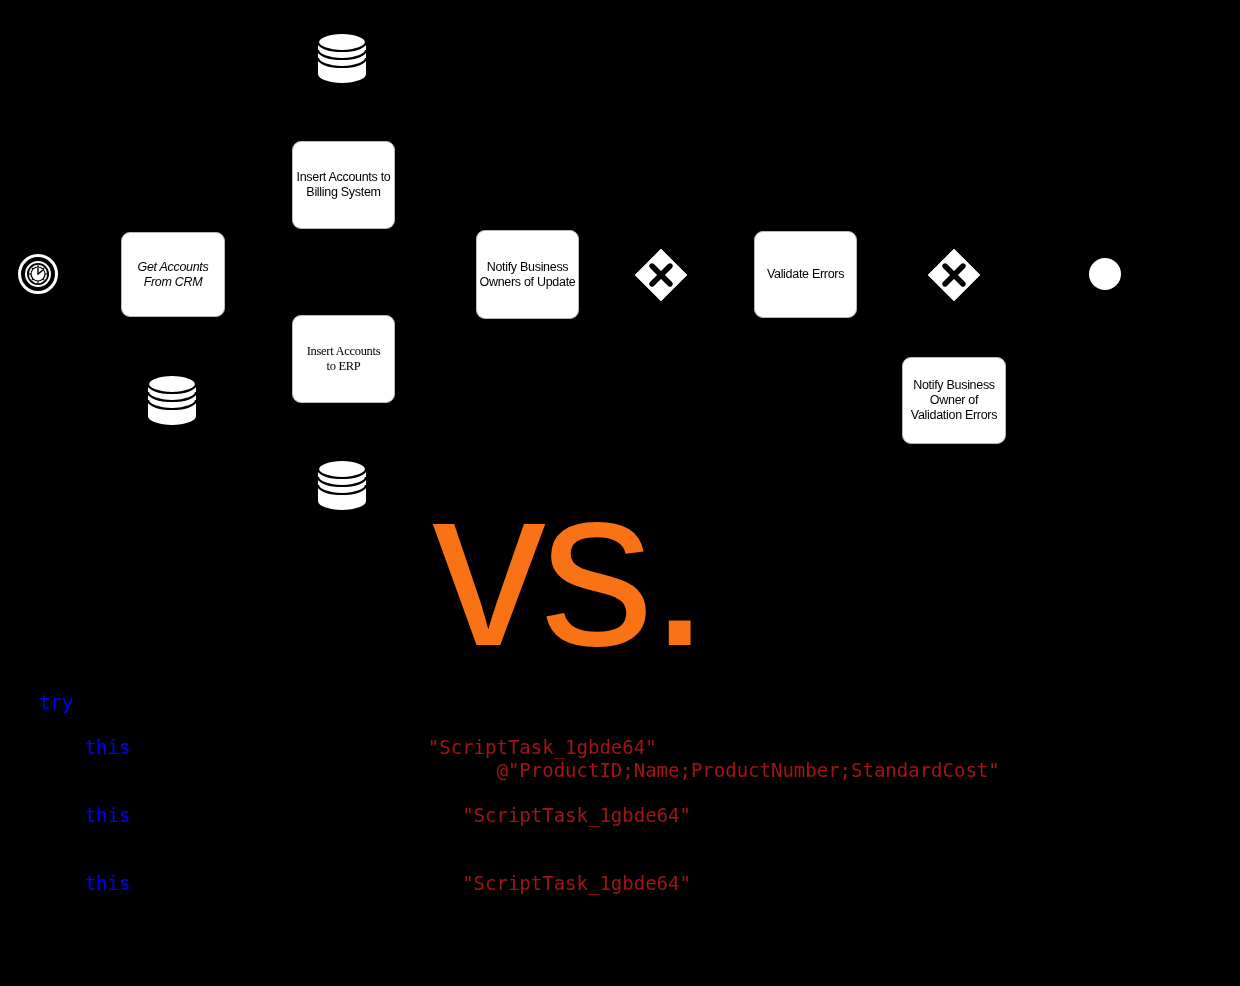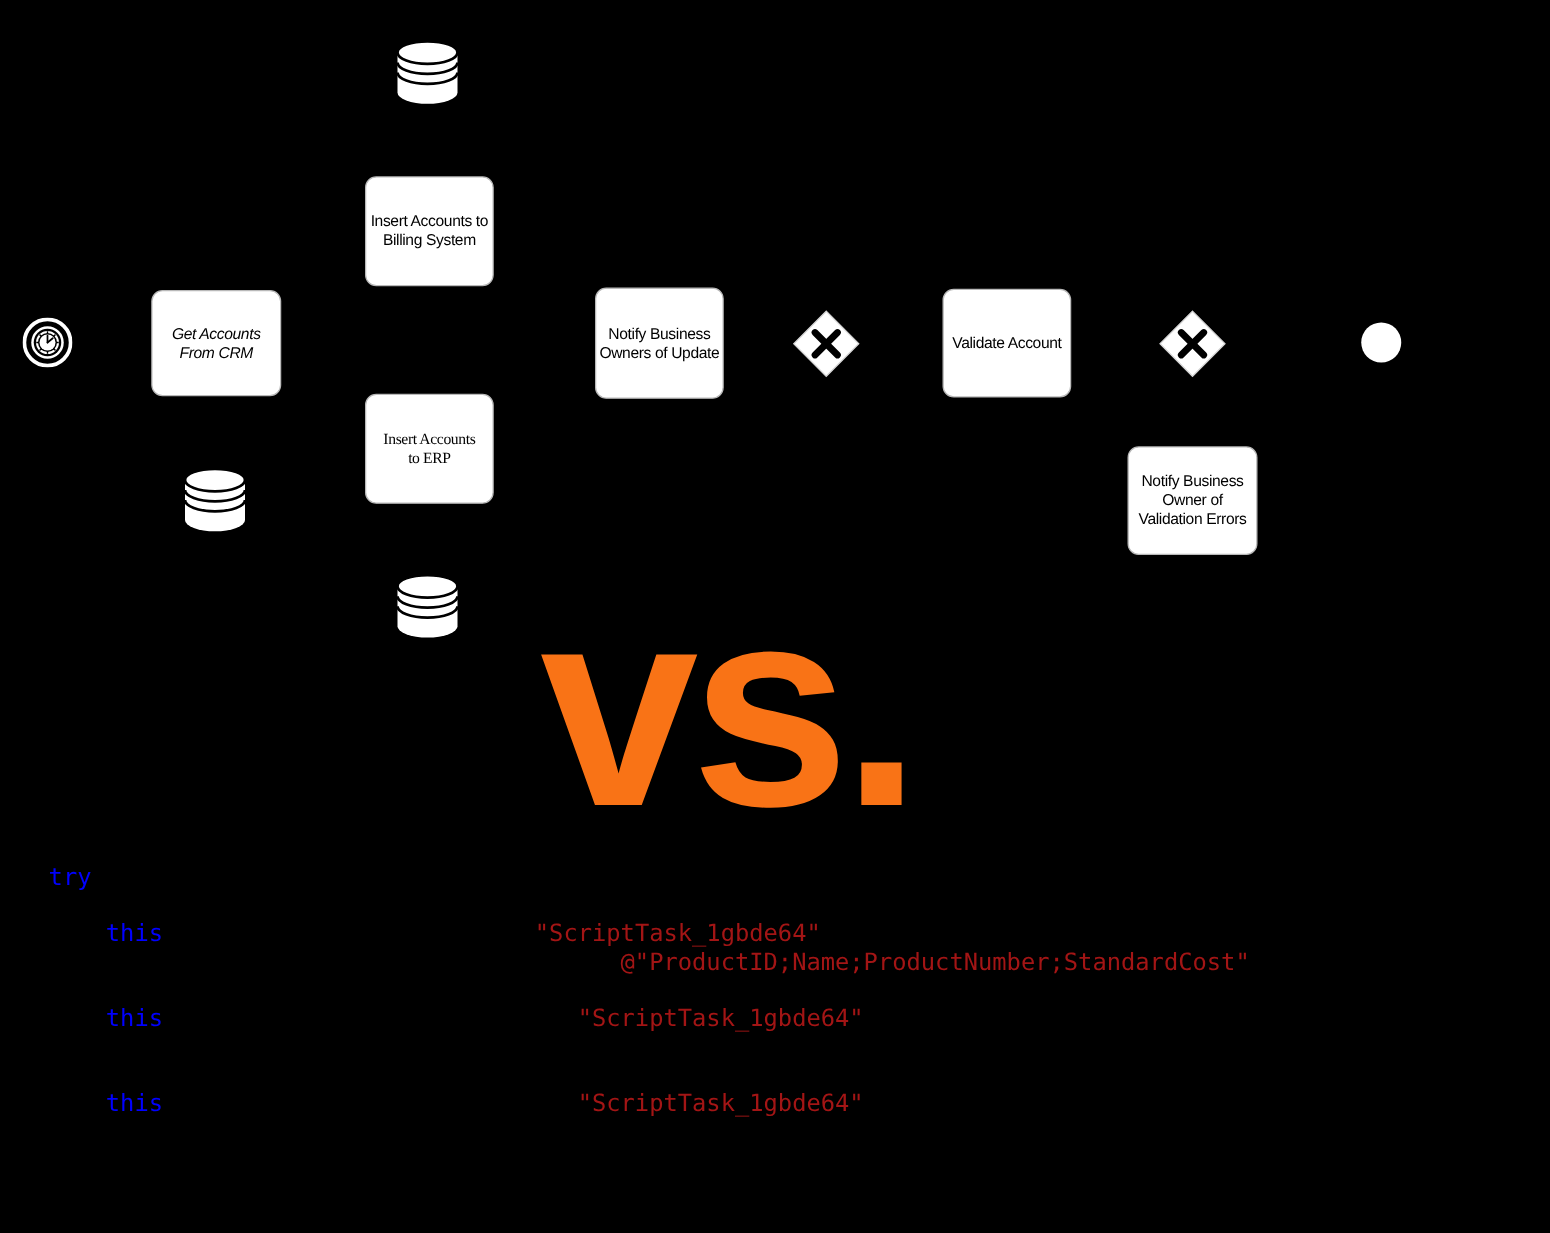--- a/index.html
+++ b/index.html
@@ -89,21 +89,21 @@
     border-radius: 50%;
     background: #ffffff;
   }
 
   
   .vs-text {
     position: absolute;
     left: 432px;
     top: 452px;
     font-family: "Liberation Sans", sans-serif;
-    font-weight: bold;
+    font-weight: normal;
     font-size: 228px;
     line-height: 228px;
     color: #f97316;
     letter-spacing: -6px;
     user-select: none;
   }
 
   
   .code-block {
     position: absolute;
@@ -184,21 +184,21 @@
       <svg viewBox="0 0 54 54" xmlns="http://www.w3.org/2000/svg">
         <polygon points="27,1 53,27 27,53 1,27" fill="#ffffff" stroke="#d5d5d5" stroke-width="1"></polygon>
         <g stroke="#000000" stroke-width="5.4" stroke-linecap="round">
           <line x1="18" y1="18" x2="36" y2="36"></line>
           <line x1="36" y1="18" x2="18" y2="36"></line>
         </g>
       </svg>
     </div>
 
     <div class="task" style="left:754px; top:231px; width:103px; height:87px;">
-      <span class="task-label">Validate Account</span>
+      <span class="task-label">Validate Errors</span>
     </div>
 
     <div class="gateway" style="left:927px; top:248px;">
       <svg viewBox="0 0 54 54" xmlns="http://www.w3.org/2000/svg">
         <polygon points="27,1 53,27 27,53 1,27" fill="#ffffff" stroke="#d5d5d5" stroke-width="1"></polygon>
         <g stroke="#000000" stroke-width="5.4" stroke-linecap="round">
           <line x1="18" y1="18" x2="36" y2="36"></line>
           <line x1="36" y1="18" x2="18" y2="36"></line>
         </g>
       </svg>

